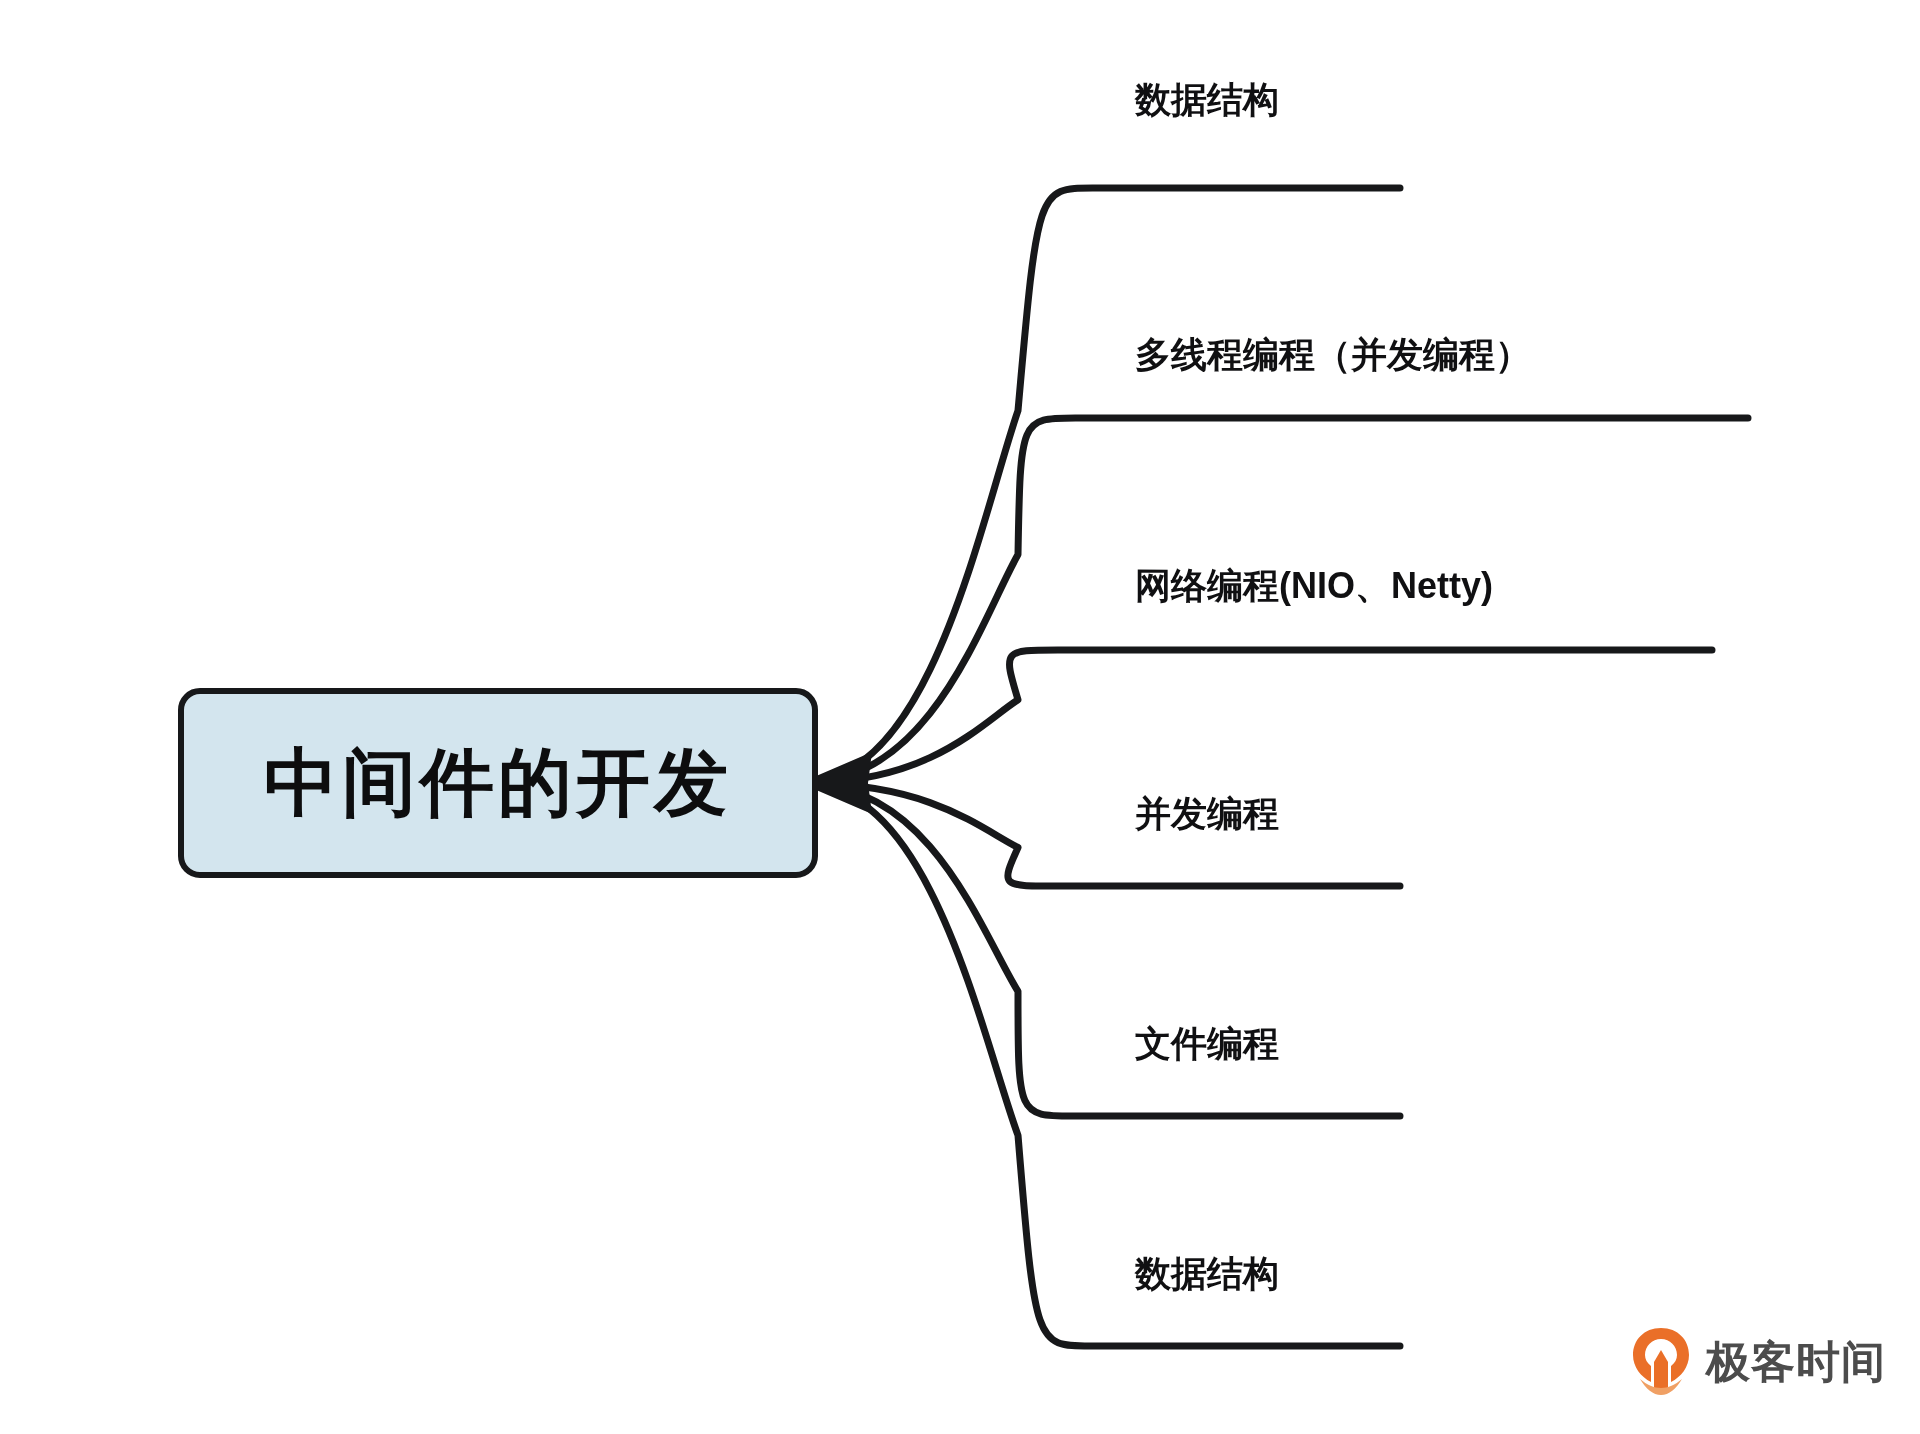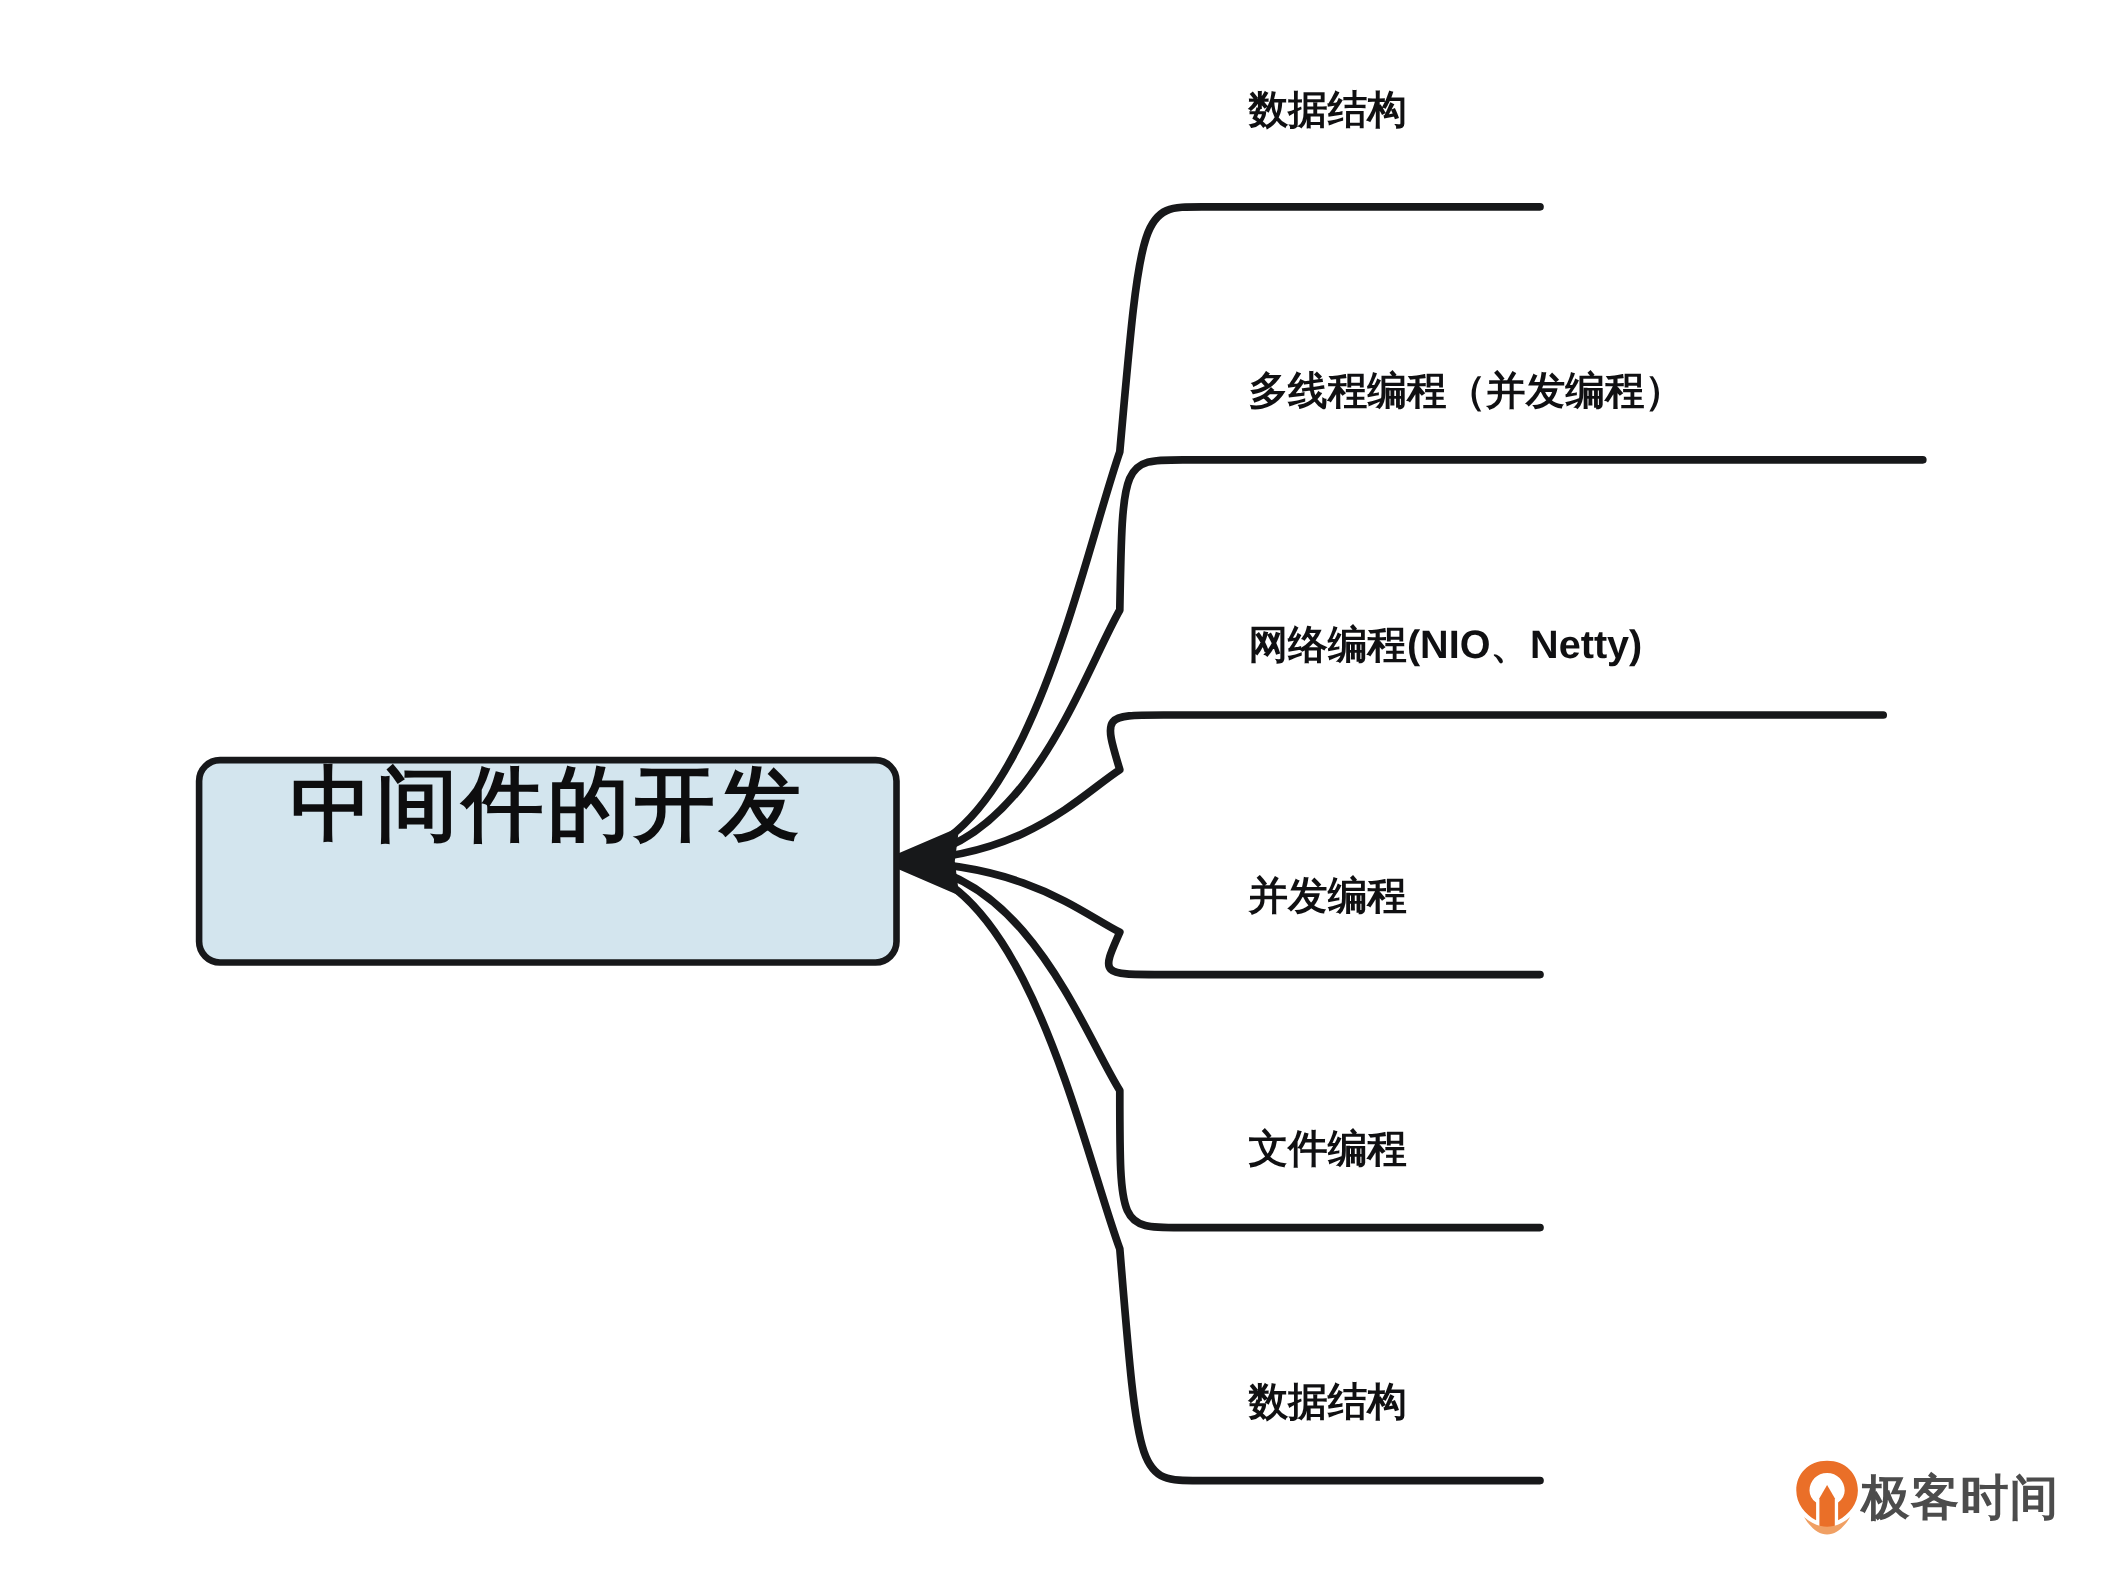--- a/index.html
+++ b/index.html
@@ -28,21 +28,21 @@
     position: absolute;
     left: 178px;
     top: 688px;
     width: 640px;
     height: 190px;
     box-sizing: border-box;
     background: #d3e5ee;
     border: 6px solid #0369a1;
     border-radius: 22px;
     display: flex;
-    align-items: flex-start;
+    align-items: center;
     justify-content: center;
   }
   .central-label {
     font-size: 74px;
     font-weight: bold;
     color: #0d0d0e;
     letter-spacing: 4px;
     line-height: 1;
     white-space: nowrap;
   }
@@ -54,20 +54,21 @@
     line-height: 1;
     white-space: nowrap;
     letter-spacing: 0px;
   }
   .watermark {
     position: absolute;
     left: 1630px;
     top: 1326px;
     display: flex;
     align-items: center;
+    gap: 14px;
   }
   .watermark-mark {
     width: 62px;
     height: 72px;
     flex: 0 0 auto;
   }
   .watermark-text {
     font-size: 44px;
     font-weight: bold;
     color: #4c4c4c;

